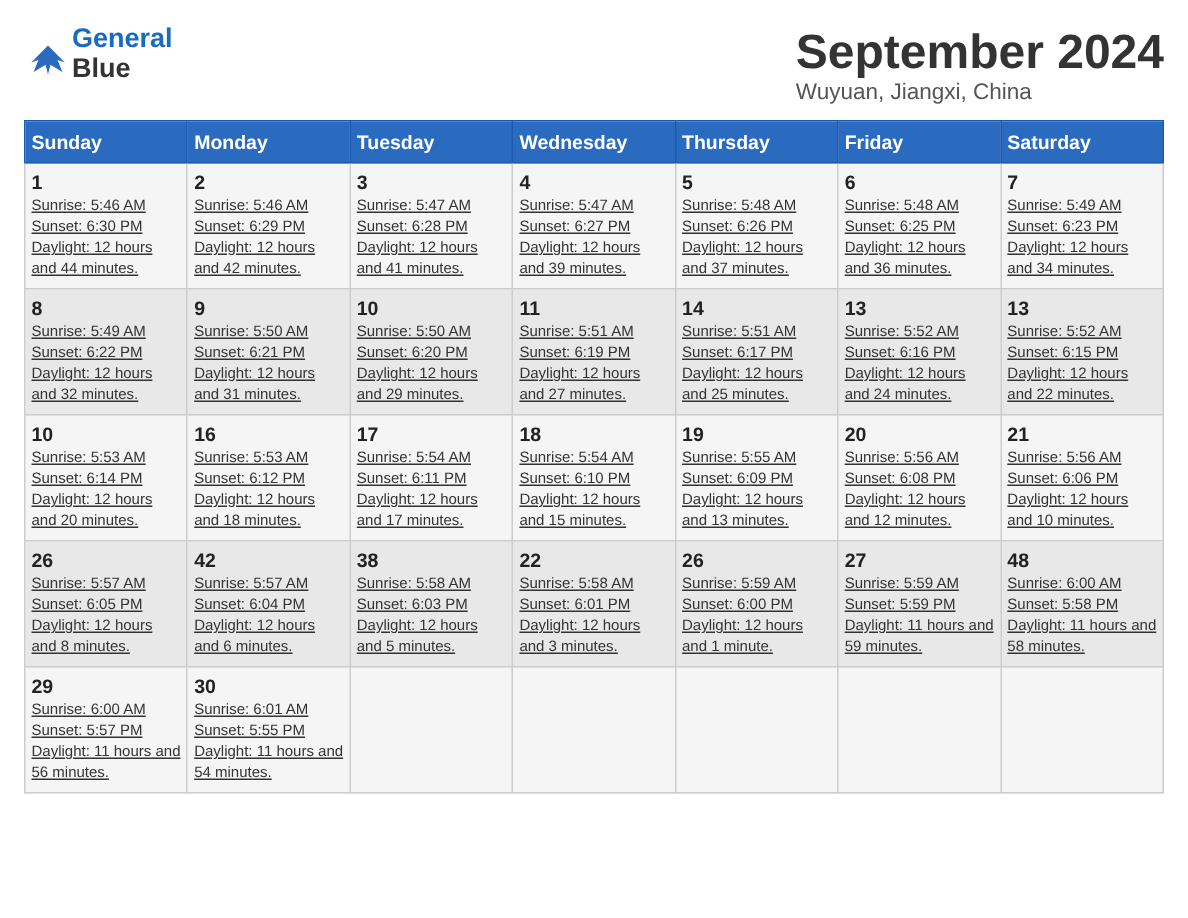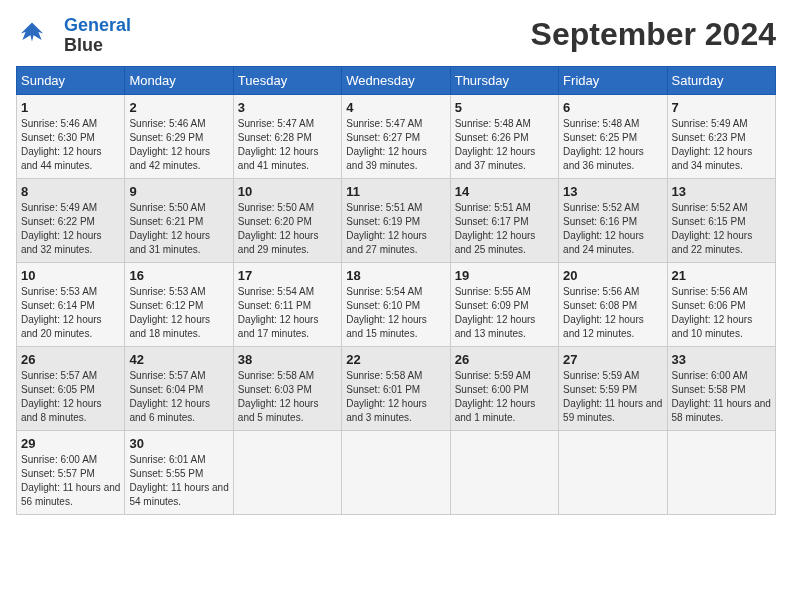--- a/index.html
+++ b/index.html
@@ -11,22 +11,22 @@
       padding: 16px;
     }
     .header {
       display: flex;
       justify-content: space-between;
       align-items: flex-start;
       margin-bottom: 10px;
     }
     .logo {
       display: flex;
-      align-items: flex-start;
-      gap: 16px;
+      align-items: flex-end;
+      gap: 0;
     }
     .logo-text {
       font-size: 18px;
       font-weight: bold;
       color: #333;
       line-height: 1.1;
     }
     .logo-text span {
       color: #1a6abf;
     }
@@ -52,21 +52,21 @@
       font-size: 11px;
     }
     thead tr {
       background-color: #2a6abf;
       color: #fff;
     }
     thead th {
       padding: 6px 4px;
       text-align: left;
       font-size: 13px;
-      font-weight: normal;
+      font-weight: bold;
       border: 1px solid #1a5aaf;
     }
     tbody tr {
       vertical-align: top;
     }
     tbody tr:nth-child(odd) {
       background-color: #f5f5f5;
     }
     tbody tr:nth-child(even) {
       background-color: #e8e8e8;
@@ -82,40 +82,42 @@
       font-size: 13px;
       font-weight: bold;
       color: #222;
       display: block;
       margin-bottom: 2px;
     }
     .day-info {
       font-size: 10px;
       color: #333;
       line-height: 1.4;
+      text-decoration: underline;
     }
     .empty-cell {
       background: #f5f5f5;
     }
   </style>
 </head>
 <body>
 
 <div class="header">
   <div class="logo">
     <svg class="logo-bird" viewBox="0 0 40 40">
       <polygon points="20,8 34,22 28,20 32,30 22,24 20,32 18,24 8,30 12,20 6,22" fill="#2a6abf"></polygon>
     </svg>
     <div class="logo-text">
       <div><span>General</span></div>
       <div><span style="color:#333">Blue</span></div>
     </div>
   </div>
   <div class="title-block">
     <div class="month-title">September 2024</div>
+    <div class="location">Wuyuan, Jiangxi, China</div>
   </div>
 </div>
 
 <table>
   <thead>
     <tr>
     <th>Sunday</th>
         <th>Monday</th>
         <th>Tuesday</th>
         <th>Wednesday</th>
@@ -342,21 +344,21 @@
       </td>
         <td>
         <span class="day-num">27</span>
         <div class="day-info">
           Sunrise: 5:59 AM<br>
           Sunset: 5:59 PM<br>
           Daylight: 11 hours and 59 minutes.
         </div>
       </td>
         <td>
-        <span class="day-num">33</span>
+        <span class="day-num">48</span>
         <div class="day-info">
           Sunrise: 6:00 AM<br>
           Sunset: 5:58 PM<br>
           Daylight: 11 hours and 58 minutes.
         </div>
       </td>
       </tr>
       <tr>
         <td>
         <span class="day-num">29</span>

